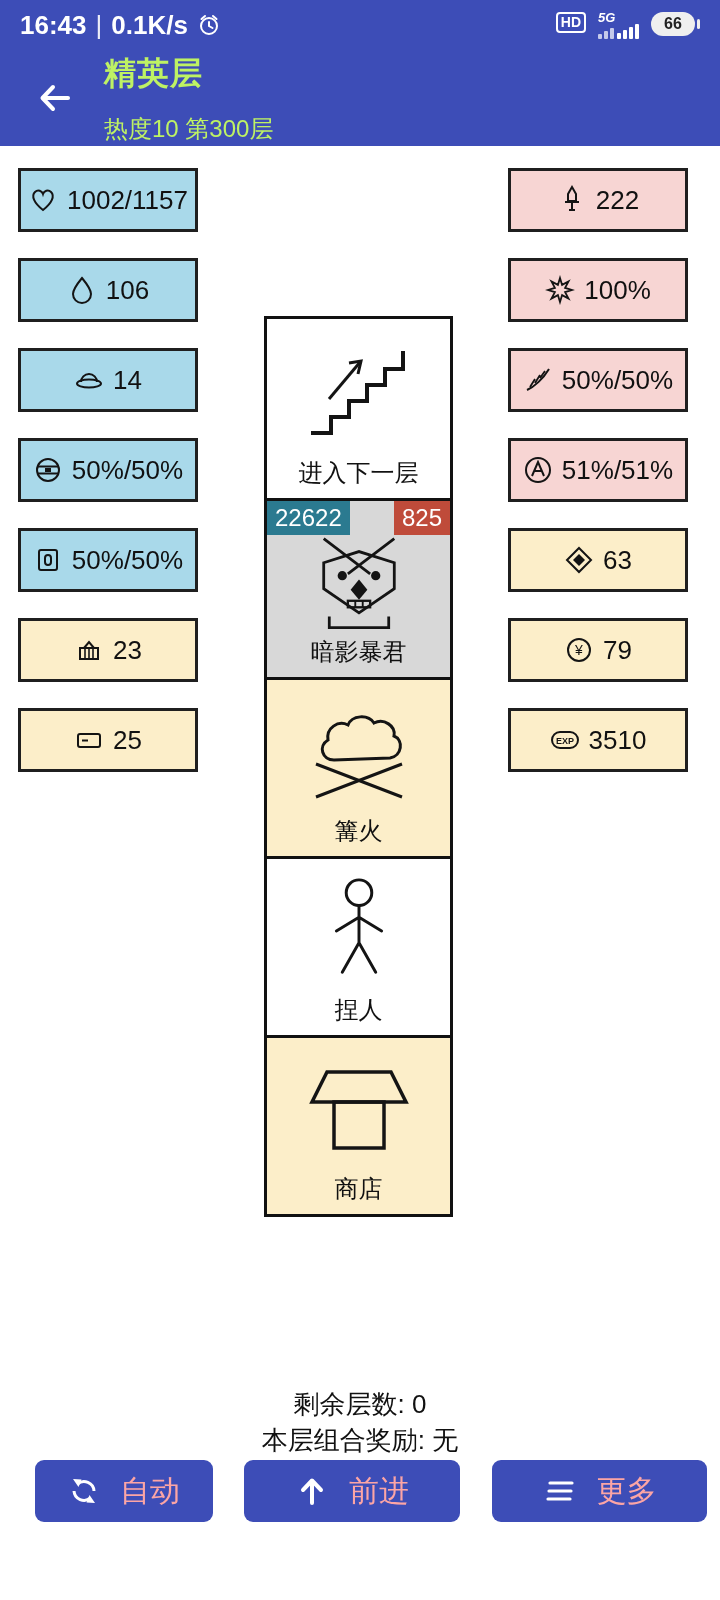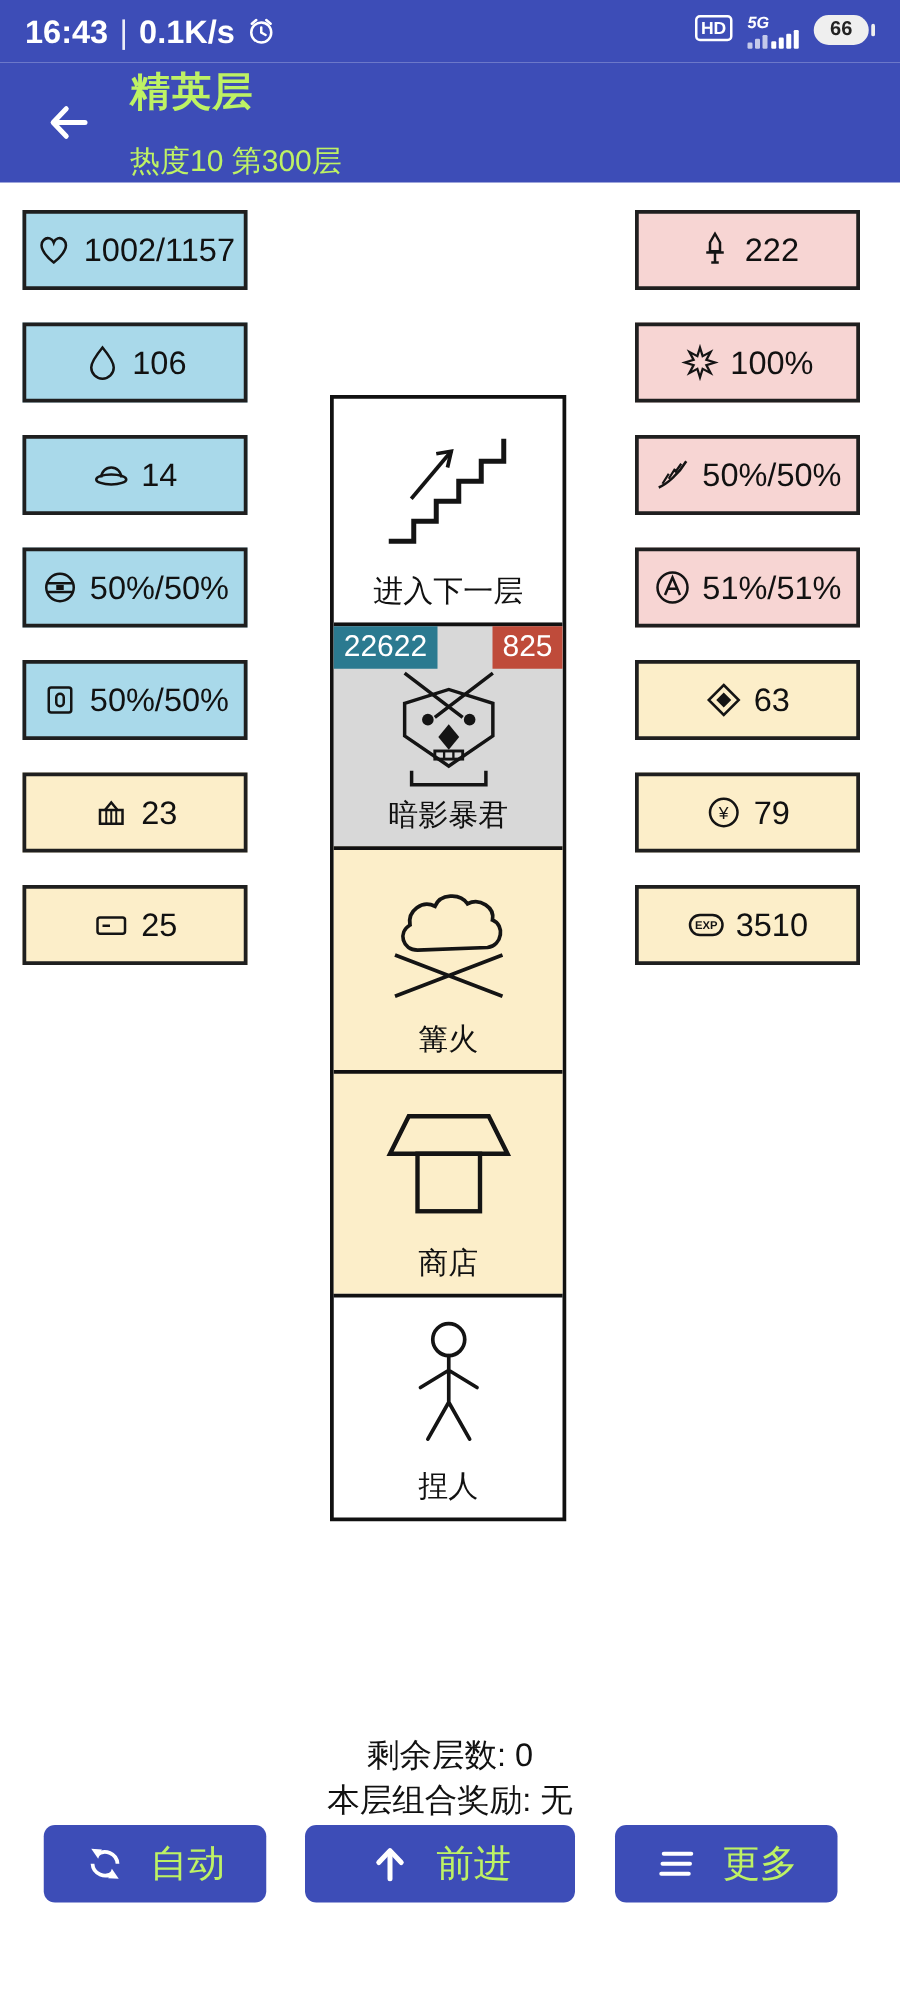--- a/index.html
+++ b/index.html
@@ -56,25 +56,25 @@
   .badge{position:absolute;top:0;font-size:24px;line-height:34px;color:#fff;padding:0 8px;}
   .badge.hp{left:0;background:var(--badge_teal);}
   .badge.atk{right:0;background:var(--badge_red);}
 
   
   .footer{position:absolute;top:1386px;left:0;right:0;text-align:center;font-size:26px;
     color:#111;line-height:36px;}
 
   
   .abtn{position:absolute;top:1460px;height:62px;background:var(--primary);border:none;
-    border-radius:9px;color:#bef264;font-size:30px;display:flex;align-items:center;
+    border-radius:9px;color:#fca5a5;font-size:30px;display:flex;align-items:center;
     justify-content:center;gap:20px;cursor:pointer;font-family:inherit;}
   .abtn.auto{left:35px;width:178px;}
   .abtn.forward{left:244px;width:216px;}
-  .abtn.more{left:492px;width:178px;}
+  .abtn.more{left:492px;width:215px;}
 
   svg{display:block;}
 </style>
 </head>
 <body>
 
 <div class="screen">
 
   <div class="statusbar">
     <div class="sb-left">
@@ -256,38 +256,38 @@
     <div class="cell yellow">
       <div class="cicon">
         <svg width="110" height="100" viewBox="0 0 110 100">
           <path d="M30 58 C18 58 14 44 24 38 C22 26 34 18 44 23 C48 13 64 12 70 21 C80 16 92 24 90 34 C100 38 98 54 86 56 Z" fill="none" stroke="#141414" stroke-width="3"></path>
           <path d="M12 95 L98 62 M12 62 L98 95" stroke="#141414" stroke-width="3" fill="none"></path>
         </svg>
       </div>
       <div class="clabel">篝火</div>
     </div>
 
+    <div class="cell">
+      <div class="cicon">
+        <svg width="110" height="118" viewBox="0 0 110 120">
+          <circle cx="55" cy="21" r="13" fill="none" stroke="#141414" stroke-width="3"></circle>
+          <path d="M55 34 V72 M55 46 L32 60 M55 46 L78 60 M55 72 L38 102 M55 72 L72 102" fill="none" stroke="#141414" stroke-width="3" stroke-linecap="round"></path>
+        </svg>
+      </div>
+      <div class="clabel">捏人</div>
+    </div>
+
     <div class="cell yellow">
       <div class="cicon">
         <svg width="112" height="92" viewBox="0 0 112 92">
           <polygon points="24,8 88,8 103,38 9,38" fill="none" stroke="#141414" stroke-width="3.5"></polygon>
           <rect x="31" y="38" width="50" height="46" fill="none" stroke="#141414" stroke-width="3.5"></rect>
         </svg>
       </div>
       <div class="clabel">商店</div>
-    </div>
-
-    <div class="cell">
-      <div class="cicon">
-        <svg width="110" height="118" viewBox="0 0 110 120">
-          <circle cx="55" cy="21" r="13" fill="none" stroke="#141414" stroke-width="3"></circle>
-          <path d="M55 34 V72 M55 46 L32 60 M55 46 L78 60 M55 72 L38 102 M55 72 L72 102" fill="none" stroke="#141414" stroke-width="3" stroke-linecap="round"></path>
-        </svg>
-      </div>
-      <div class="clabel">捏人</div>
     </div>
 
   </div>
 
   <div class="footer">
     <div>剩余层数: 0</div>
     <div>本层组合奖励: 无</div>
   </div>
 
   <button class="abtn auto">

